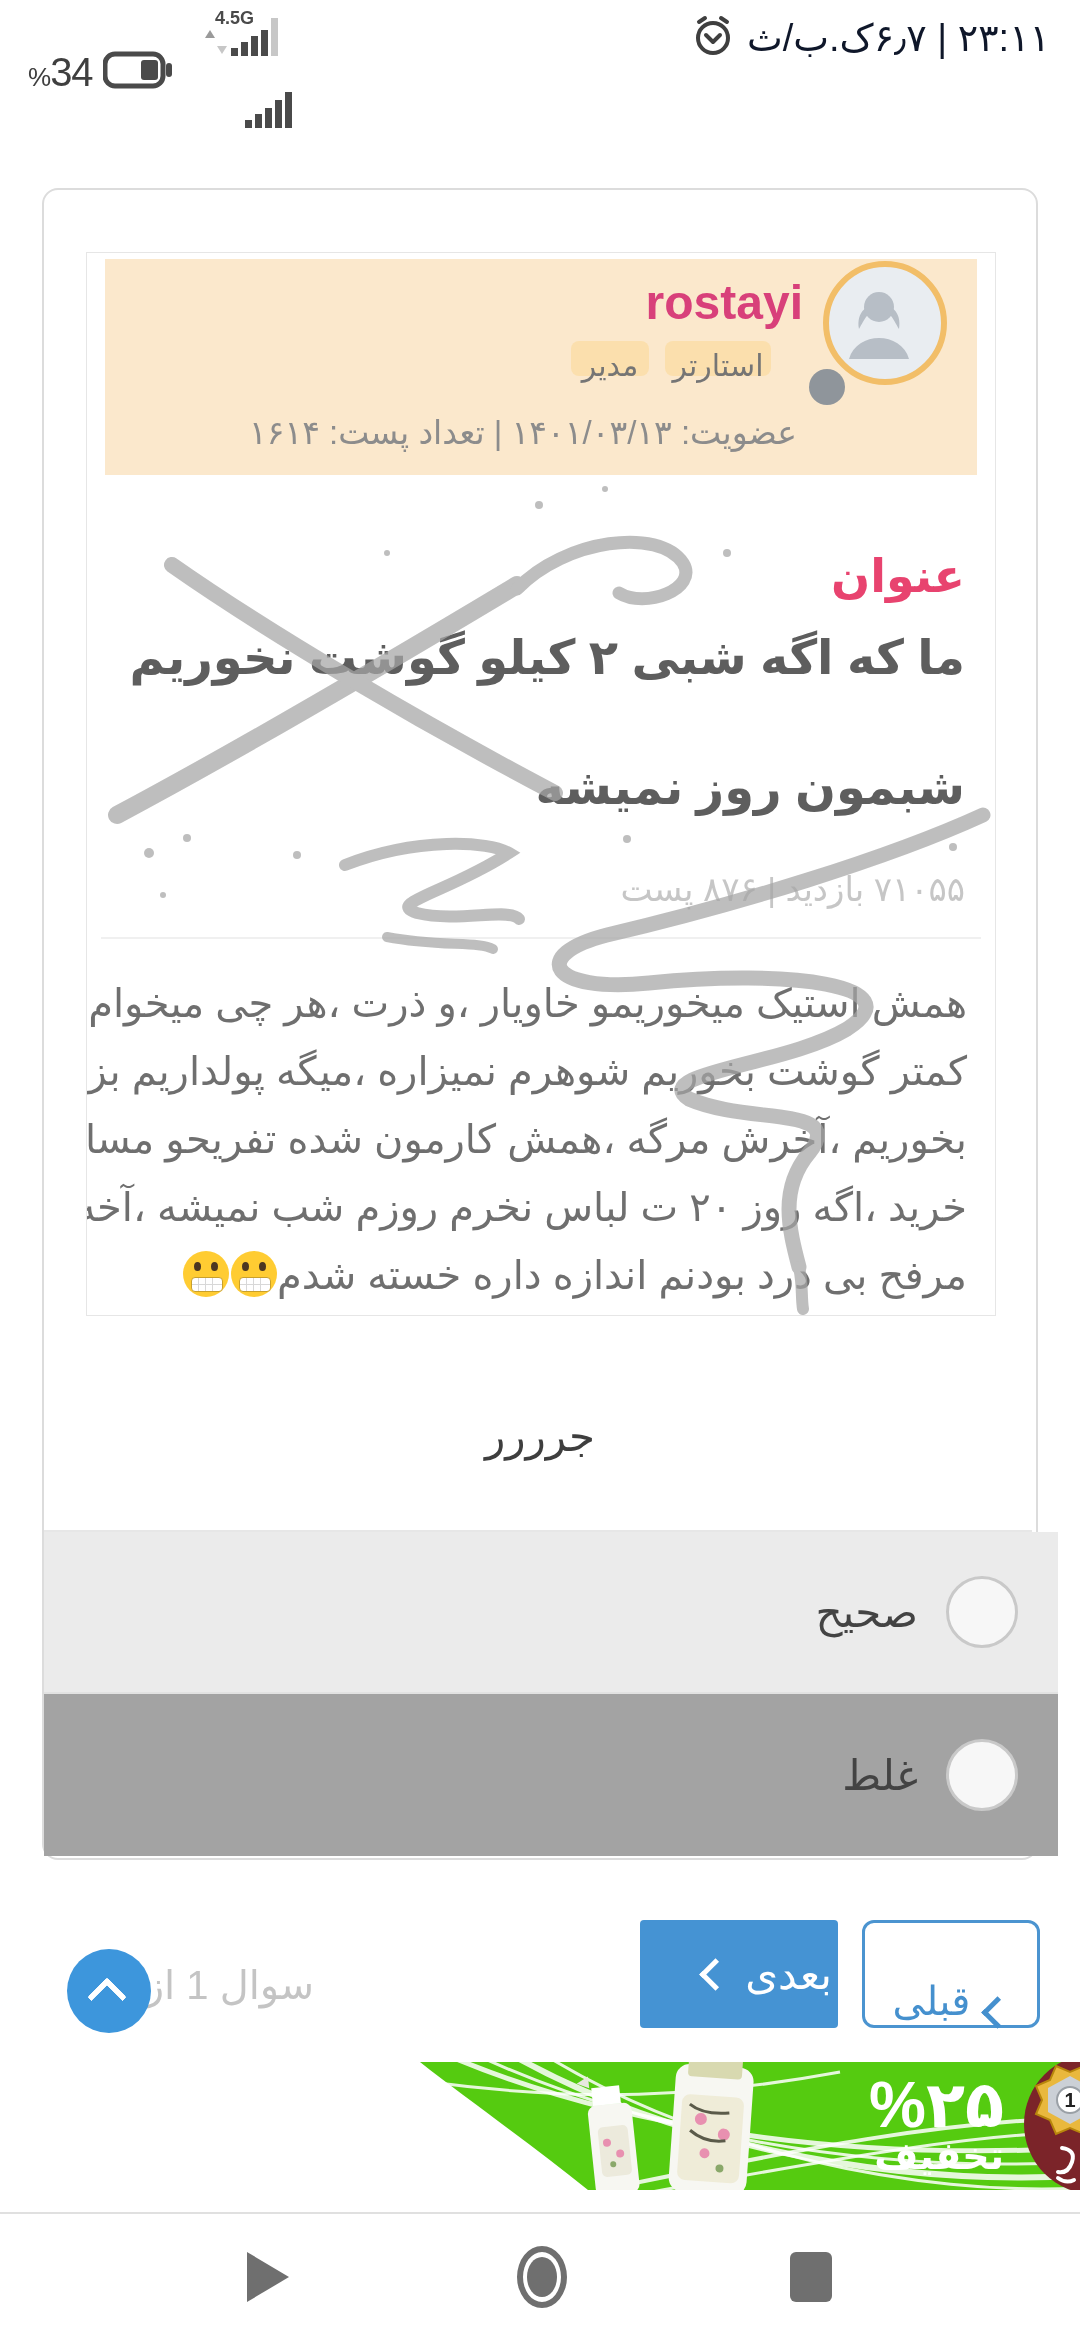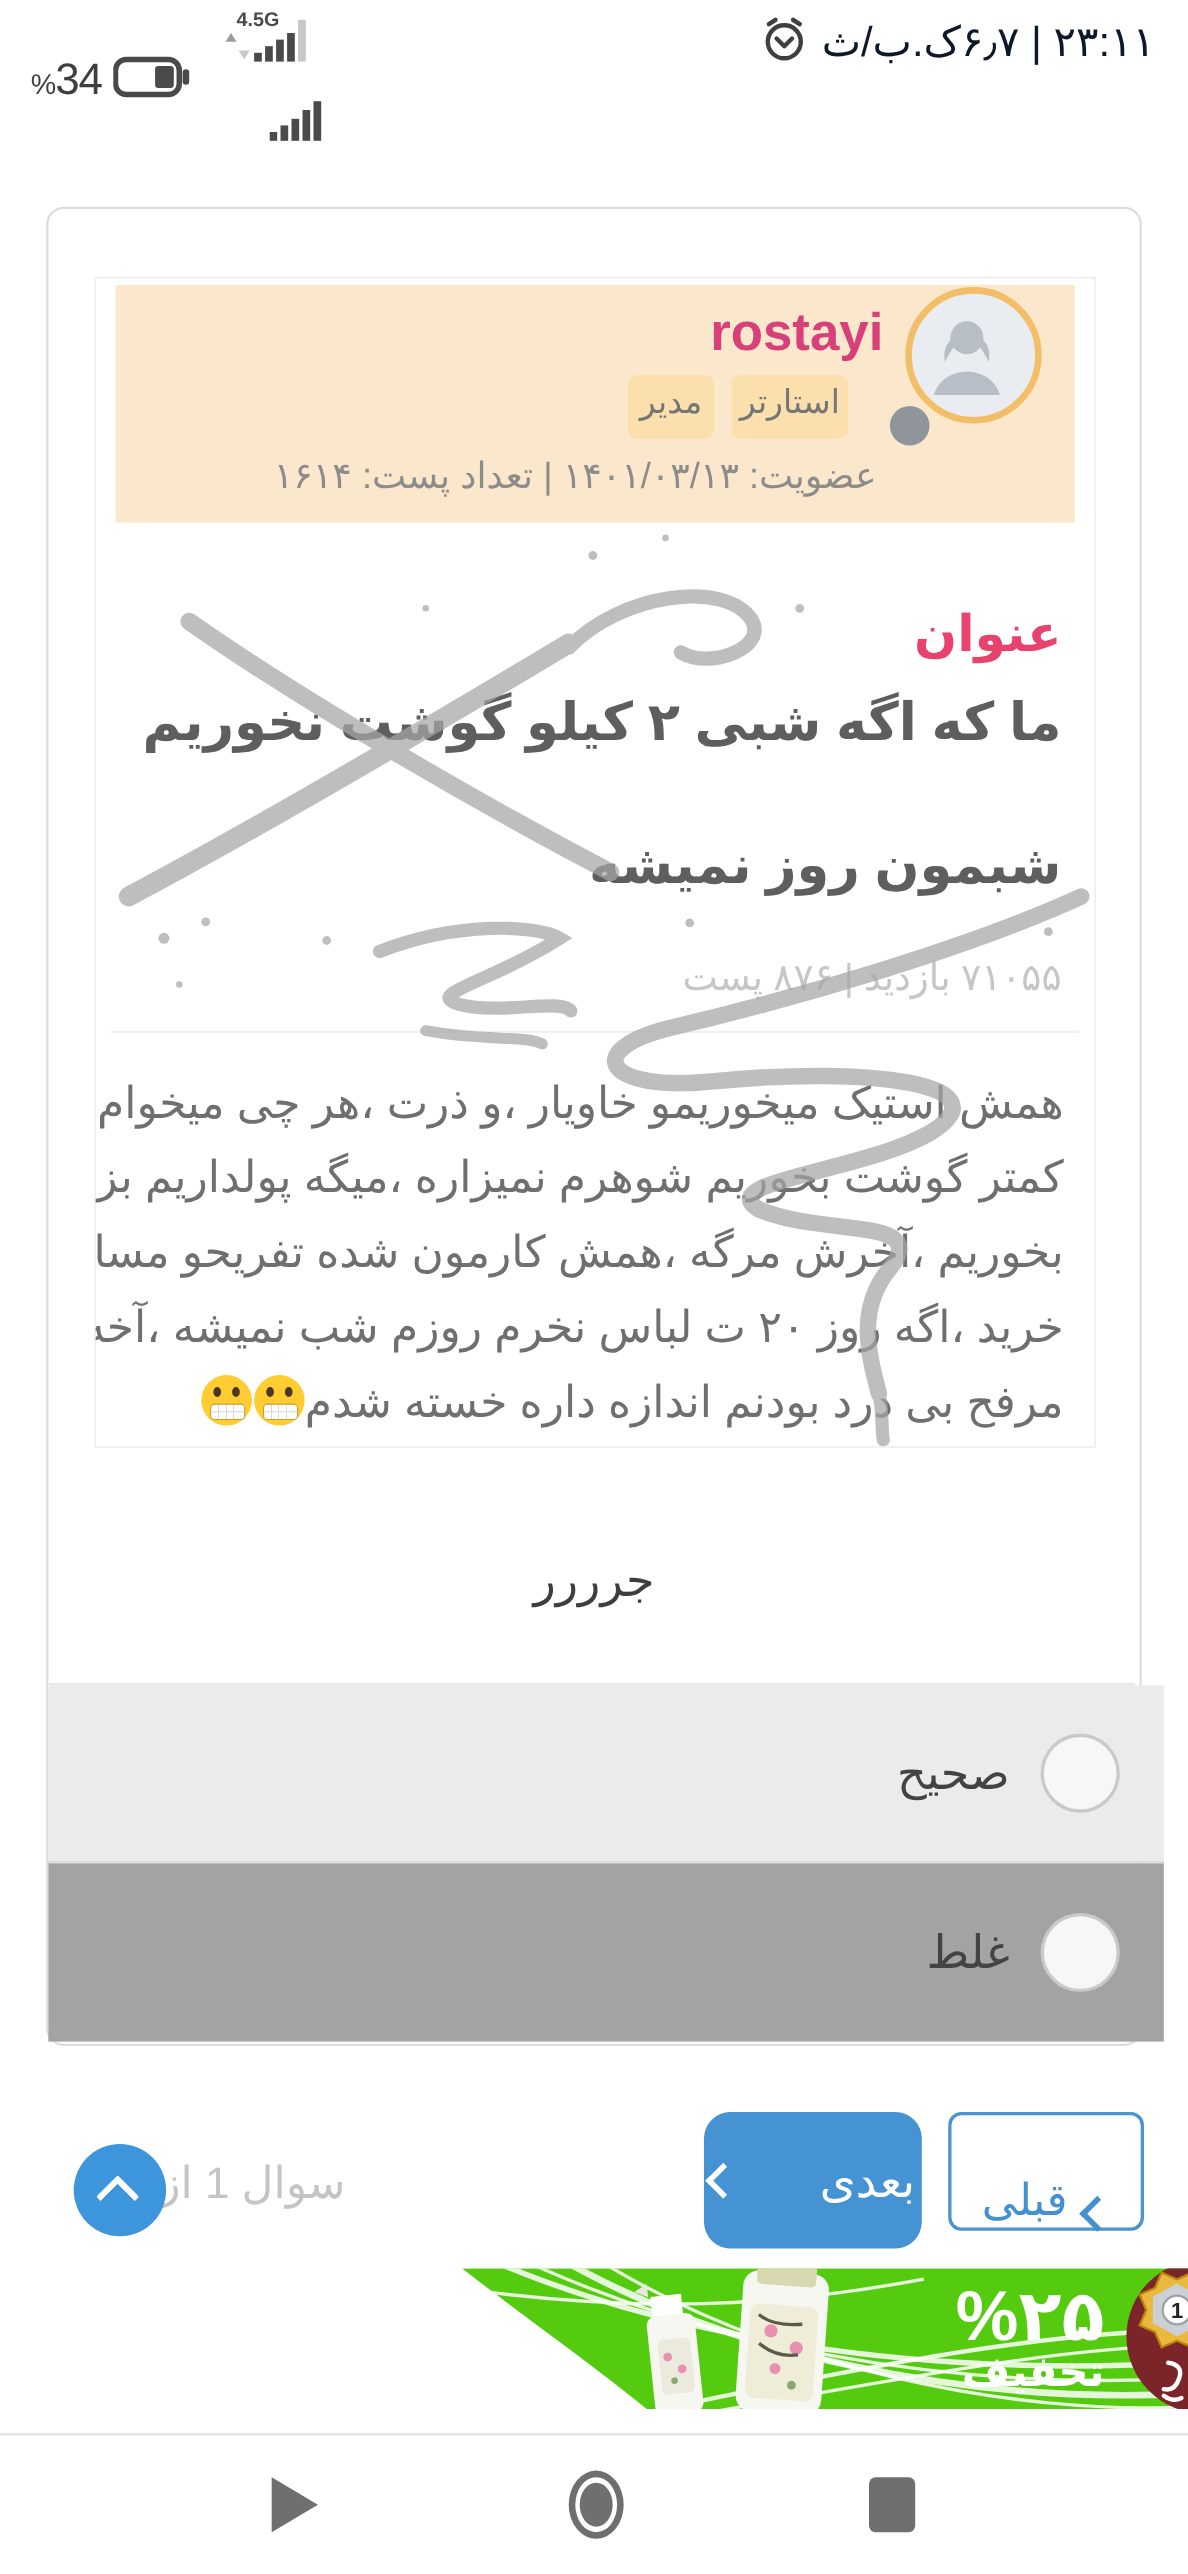--- a/index.html
+++ b/index.html
@@ -18,21 +18,21 @@
          border:2px solid #dcdcdc;border-radius:16px;}
   
   .shot{position:absolute;left:86px;top:252px;width:908px;height:1062px;background:#fff;
         border:1px solid #e6e6e6;overflow:hidden;}
   .shot-header{position:absolute;left:18px;top:6px;width:872px;height:216px;background:#fbe8cc;}
   .avatar{position:absolute;right:48px;top:8px;width:112px;height:112px;border-radius:50%;
           background:#e9edf1;border:6px solid #f2be68;}
   .avatar svg{position:absolute;left:0;top:0;}
   .avatar-dot{position:absolute;right:150px;top:116px;width:36px;height:36px;border-radius:50%;background:#8f959b;}
   .uname{position:absolute;right:192px;top:22px;font-size:48px;font-weight:600;color:#d8407a;direction:ltr;}
-  .badge{position:absolute;top:88px;height:58px;background:#fbdfad;border-radius:8px;color:#757575;
+  .badge{position:absolute;top:88px;height:35px;background:#fbdfad;border-radius:8px;color:#757575;
          font-size:30px;line-height:50px;text-align:center;}
   .badge.starter{right:224px;width:106px;}
   .badge.admin{right:346px;width:78px;}
   .member-line{position:absolute;left:0;top:160px;width:872px;text-align:center;font-size:33px;
                color:#8c8c8c;direction:rtl;}
   .ttl-label{position:absolute;right:30px;top:296px;font-size:46px;font-weight:bold;color:#e8436f;direction:rtl;}
   .ttl-1{position:absolute;right:30px;top:376px;width:848px;font-size:48px;font-weight:bold;color:#5e5e5e;
          direction:rtl;text-align:right;}
   .ttl-2{position:absolute;right:30px;top:506px;width:848px;font-size:48px;font-weight:bold;color:#5e5e5e;
          direction:rtl;text-align:right;}
@@ -57,23 +57,23 @@
   .optrow.hl{background:#ebebeb;}
   .optrow.plain{background:#a3a3a3;border-top:2px solid #e2e2e2;height:162px;}
   .radio{position:absolute;right:40px;top:50%;margin-top:-36px;width:72px;height:72px;border-radius:50%;
          background:#f7f7f7;border:3px solid #c9c9c9;box-sizing:border-box;}
   .optlabel{position:absolute;right:140px;top:50%;transform:translateY(-50%);font-size:42px;color:#434343;direction:rtl;}
   
   .btn-prev{position:absolute;left:862px;top:1920px;width:178px;height:108px;background:#fff;
             border:3px solid #4b94d0;border-radius:12px;box-sizing:border-box;color:#4590ce;
             display:flex;flex-direction:row-reverse;align-items:flex-end;justify-content:center;gap:16px;
             font-size:40px;}
-  .btn-next{position:absolute;left:640px;top:1920px;width:198px;height:124px;background:#4593d3;
-            border-radius:24px;color:#ffffff;display:flex;flex-direction:row-reverse;align-items:center;
-            justify-content:space-between;gap:18px;font-size:42px;}
+  .btn-next{position:absolute;left:640px;top:1920px;width:198px;height:108px;background:#4593d3;
+            border-radius:4px;color:#ffffff;display:flex;flex-direction:row-reverse;align-items:center;
+            justify-content:flex-start;gap:18px;font-size:42px;}
   .chev-left{display:inline-block;width:18px;height:18px;border-left:5px solid currentColor;
              border-bottom:5px solid currentColor;transform:rotate(45deg);}
   .counter{position:absolute;right:766px;top:1962px;font-size:40px;color:#c4c4c4;direction:rtl;white-space:nowrap;}
   .fab{position:absolute;left:67px;top:1949px;width:84px;height:84px;border-radius:50%;background:#3d96dc;}
   .fab .chev-up{position:absolute;left:26px;top:34px;width:22px;height:22px;border-left:6px solid #fff;
                 border-top:6px solid #fff;transform:rotate(45deg);border-radius:2px;}
   
   .banner{position:absolute;left:0;top:2062px;width:1080px;height:128px;background:#ffffff;overflow:hidden;}
   .banner svg{position:absolute;left:0;top:0;}
   .ban-pct{position:absolute;right:76px;top:6px;font-size:64px;font-weight:bold;color:#ffffff;direction:ltr;}

